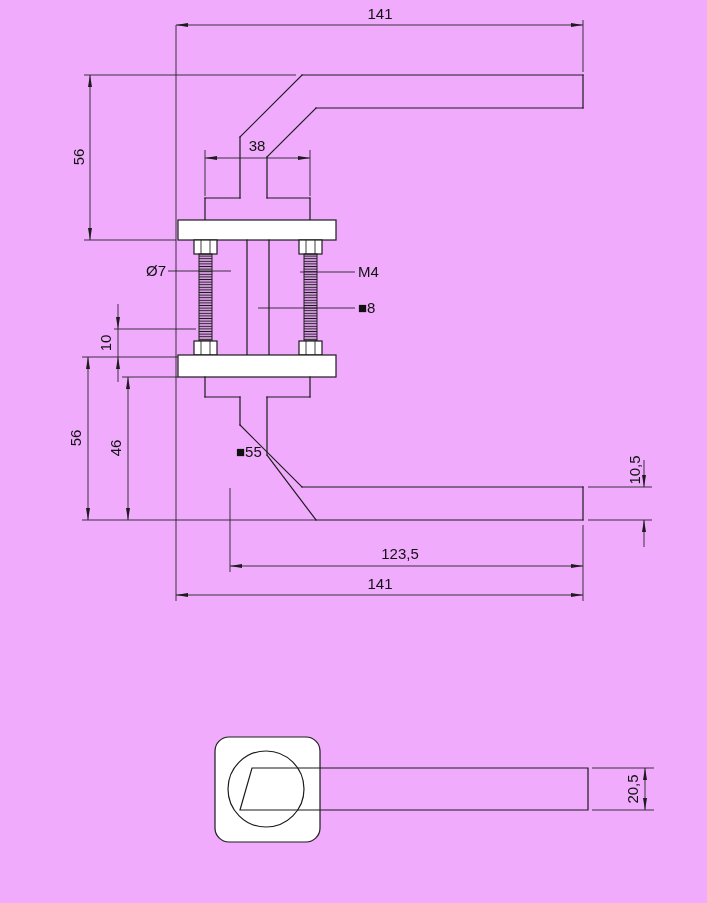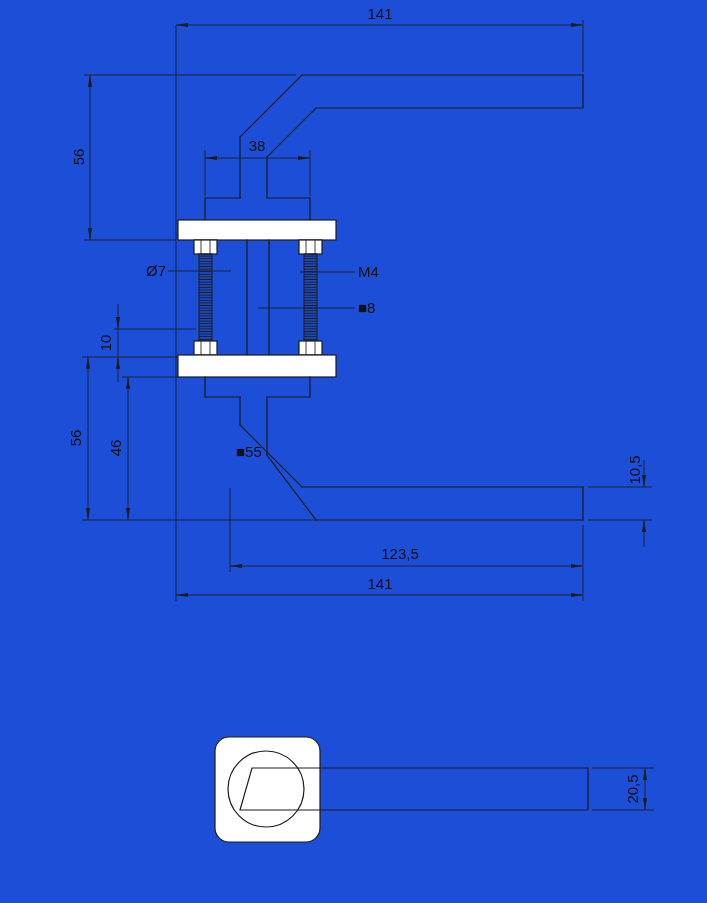--- a/index.html
+++ b/index.html
@@ -1,16 +1,16 @@
 <!DOCTYPE html>
 <html><head>
 <meta charset="utf-8">
 <style>
   html,body{margin:0;padding:0;background:#ffffff;}
-  .sheet{position:relative;width:707px;height:903px;background:#1d4ed8;overflow:hidden;
+  .sheet{position:relative;width:707px;height:903px;background:#f0abfc;overflow:hidden;
          font-family:"Liberation Sans",sans-serif;}
   svg{display:block;}
   .ln{stroke:#1c1c1c;stroke-width:1.2;fill:none;stroke-linecap:square;}
   .thin{stroke:#1c1c1c;stroke-width:0.85;fill:none;}
   .dimline{stroke:#1c1c1c;stroke-width:0.85;fill:none;}
   .white{fill:#ffffff;}
   text{font-family:"Liberation Sans",sans-serif;font-size:15px;fill:#111111;}
 </style>
 </head>
 <body>

